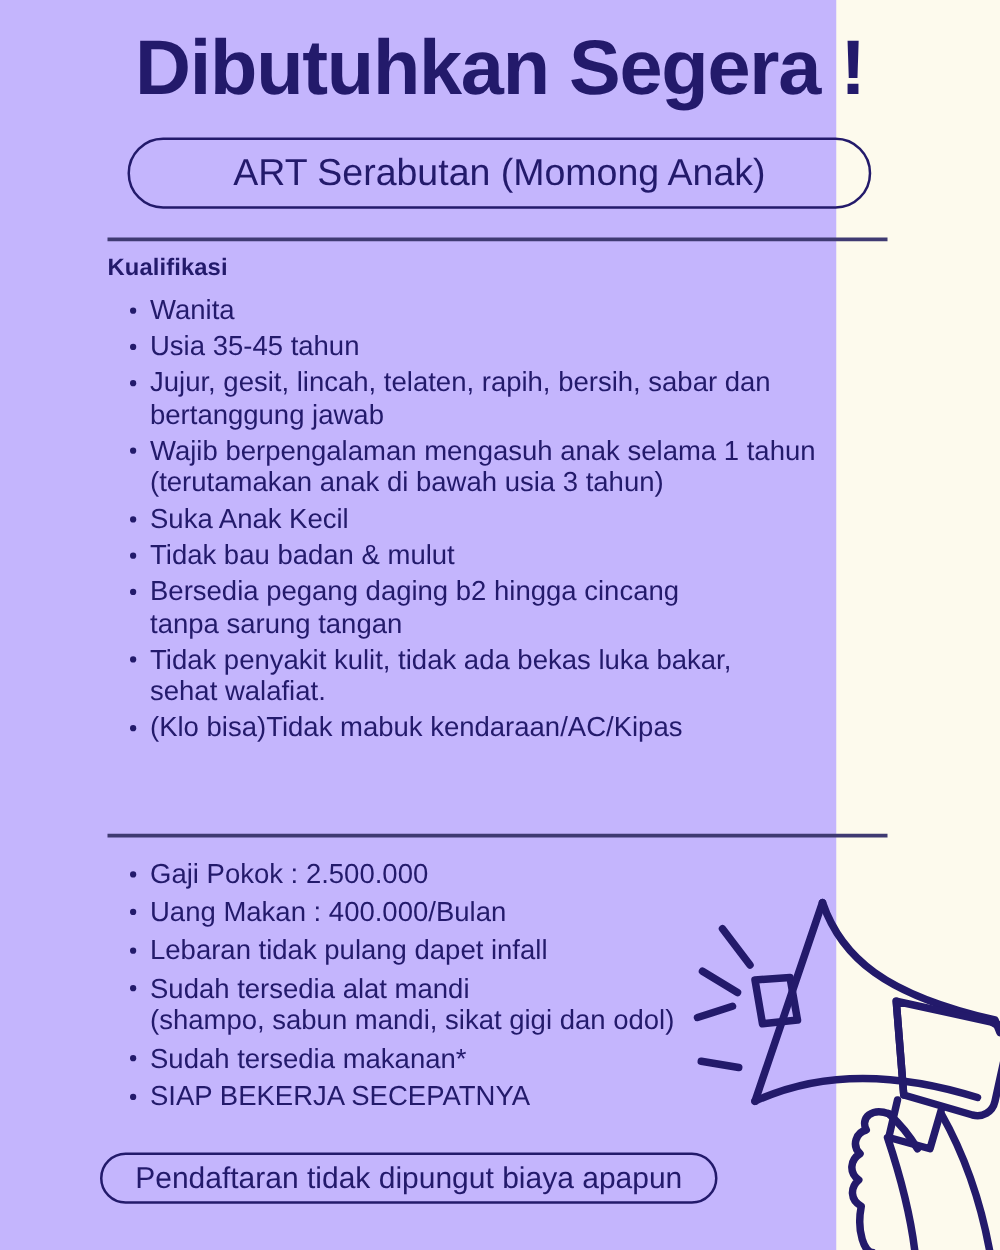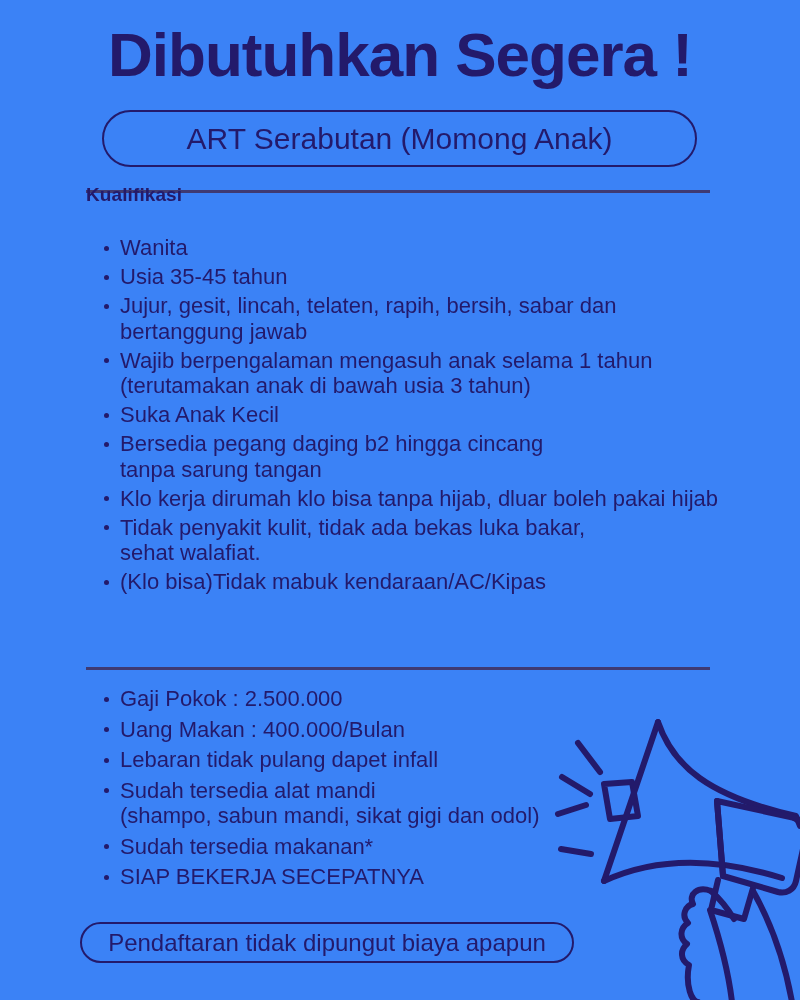--- a/index.html
+++ b/index.html
@@ -10,23 +10,23 @@
     width: 800px;
     height: 1000px;
     background: #fdfaed;
     font-family: "Liberation Sans", sans-serif;
     color: #231a6b;
     overflow: hidden;
     position: relative;
   }
   .poster {
     position: relative;
-    width: 800px;
+    width: 669px;
     height: 1000px;
-    background: #3b82f6;
+    background: #c4b5fd;
     box-sizing: border-box;
   }
 
   
   .headline {
     position: absolute;
     top: 22px;
     left: 0;
     width: 800px;
     text-align: center;
@@ -68,21 +68,21 @@
     height: 2.5px;
     background: #3f3a72;
   }
   .divider-top { top: 190px; }
   .divider-mid { top: 667px; }
 
   
   .section-label {
     position: absolute;
     left: 86px;
-    top: 184px;
+    top: 204px;
     font-size: 19px;
     font-weight: 800;
     color: #231a6b;
     letter-spacing: 0.1px;
   }
 
   
   ul.bullets {
     position: absolute;
     margin: 0;
@@ -161,23 +161,23 @@
   <div class="section-label">Kualifikasi</div>
 
   <ul class="bullets qual">
     <li>Wanita</li>
     <li>Usia 35-45 tahun</li>
     <li>Jujur, gesit, lincah, telaten, rapih, bersih, sabar dan
 bertanggung jawab</li>
     <li>Wajib berpengalaman mengasuh anak selama 1 tahun
 (terutamakan anak di bawah usia 3 tahun)</li>
     <li>Suka Anak Kecil</li>
+    <li>Tidak bau badan &amp; mulut</li>
     <li>Bersedia pegang daging b2 hingga cincang
  tanpa sarung tangan</li>
-    <li>Klo kerja dirumah klo bisa tanpa hijab, dluar boleh pakai hijab</li>
     <li>Tidak penyakit kulit, tidak ada bekas luka bakar,
  sehat walafiat.</li>
     <li>(Klo bisa)Tidak mabuk kendaraan/AC/Kipas</li>
   </ul>
 
   <div class="divider divider-mid"></div>
 
   <ul class="bullets bene">
     <li>Gaji Pokok : 2.500.000</li>
     <li>Uang Makan : 400.000/Bulan</li>

